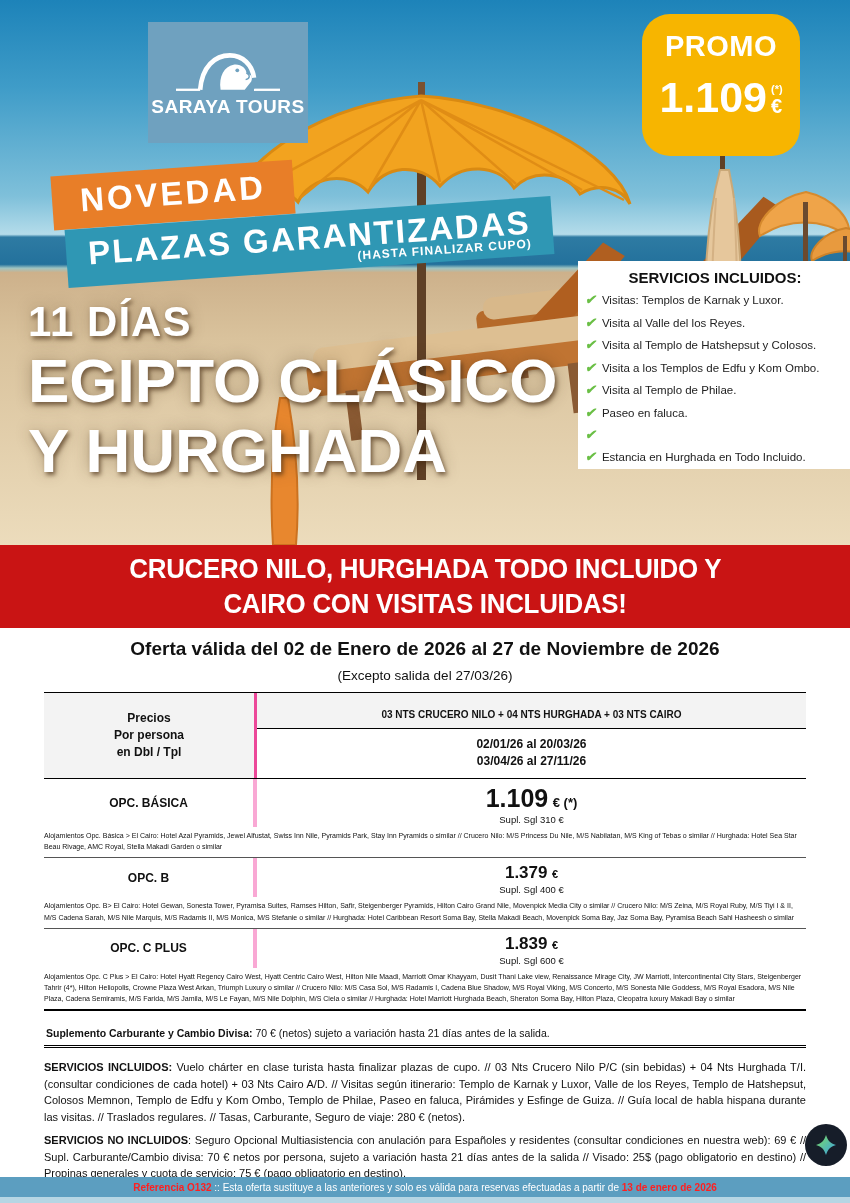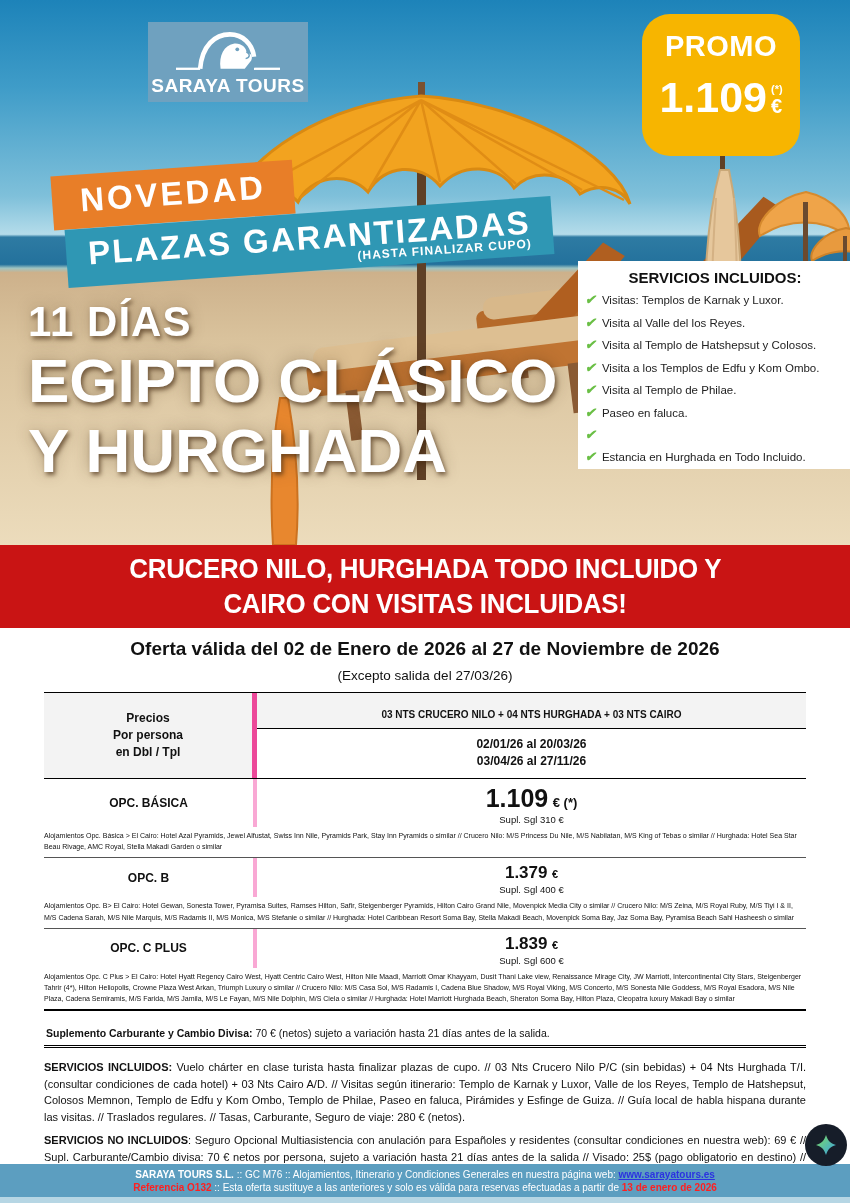--- a/index.html
+++ b/index.html
@@ -8,21 +8,21 @@
 
   
   .hero { position:relative; width:850px; height:545px; overflow:hidden;
     background:linear-gradient(180deg,
       #1d83b9 0%, #3f9cc8 16%, #7fc0da 36%, #b4dcea 43%,
       #2e7ba3 43.5%, #23719c 48.5%, #9ec4c2 49.2%,
       #cdb18b 50%, #d9c29c 62%, #ecdcbc 100%); }
   .hero-art { position:absolute; left:0; top:0; pointer-events:none; }
 
   
-  .logo-box { position:absolute; left:148px; top:22px; width:160px; height:80px;
+  .logo-box { position:absolute; left:148px; top:22px; width:160px; height:121px;
     background:#6fa1bf; display:flex; flex-direction:column; align-items:center; justify-content:center; z-index:6; }
   .logo-text { color:#fff; font-weight:700; font-size:19px; letter-spacing:.5px; margin-top:-4px; white-space:nowrap; }
 
   
   .promo { position:absolute; left:642px; top:14px; width:158px; height:142px; background:#F7B500;
     border-radius:28px; z-index:6; color:#fff; text-align:center; }
   .promo-label { font-size:29px; font-weight:700; margin-top:16px; letter-spacing:.5px; }
   .promo-price-row { display:flex; justify-content:center; align-items:flex-end; margin-top:14px; }
   .promo-num { font-size:43px; font-weight:700; line-height:40px; }
   .promo-side { display:flex; flex-direction:column; align-items:flex-start; margin-left:4px; }
@@ -57,21 +57,21 @@
     align-items:center; justify-content:center; color:#fff; }
   .rb-line { font-size:27px; font-weight:700; line-height:35px; letter-spacing:-.3px; transform:scaleX(.96); }
 
   
   .content { padding:10px 44px 0; color:#111; }
   .offer-validity { text-align:center; font-size:19px; font-weight:700; }
   .offer-exception { text-align:center; font-size:13.5px; margin-top:8px; }
 
   .ptable { margin-top:9px; border-top:1px solid #000; }
   .table-top { display:flex; border-bottom:1px solid #000; }
-  .tt-left { width:213px; background:#f3f3f3; border-right:5px solid #ec4899; display:flex;
+  .tt-left { width:213px; background:#f3f3f3; border-right:3px solid #ec4899; display:flex;
     flex-direction:column; align-items:center; justify-content:center; font-size:12px; font-weight:700; line-height:17px; }
   .tt-right { flex:1; display:flex; flex-direction:column; }
   .tt-header { background:#f3f3f3; border-bottom:1px solid #000; text-align:center; padding:10px 6px 8px; }
   .tt-title { font-size:15.5px; font-weight:700; letter-spacing:-.2px; }
   .tt-sub { font-size:10px; font-weight:700; margin-top:6px; }
   .tt-dates { text-align:center; font-size:12px; font-weight:700; line-height:17px; padding:7px 0 8px; }
 
   .opt-row { display:flex; }
   .opt-left { width:213px; border-right:4px solid #f9a8d4; display:flex; align-items:center;
     justify-content:center; font-weight:700; font-size:12px; }
@@ -322,20 +322,17 @@
           <stop offset="0" stop-color="#7ddc5e"></stop>
           <stop offset="1" stop-color="#3aa0e8"></stop>
         </linearGradient>
       </defs>
       <path d="M12 2 C14 8 16 10 22 12 C16 14 14 16 12 22 C10 16 8 14 2 12 C8 10 10 8 12 2 Z" fill="url(#starg)"></path>
     </svg>
   </div>
 
   <div class="footer">
     <div class="l">
-      <span class="f-company">SARAYA TOURS S.L.</span><span> :: GC M76 ::  Alojamientos, Itinerario y Condiciones Generales en nuestra página web:  </span><span class="f-link">www.sarayatours.es</span>
-    </div>
-    <div class="l">
       <span class="f-red">Referencia O132</span><span> :: Esta oferta sustituye a las anteriores y solo es válida para reservas efectuadas a partir de </span><span class="f-red">13 de enero de 2026</span>
     </div>
   </div>
 
 </div>
 
 </body></html>

